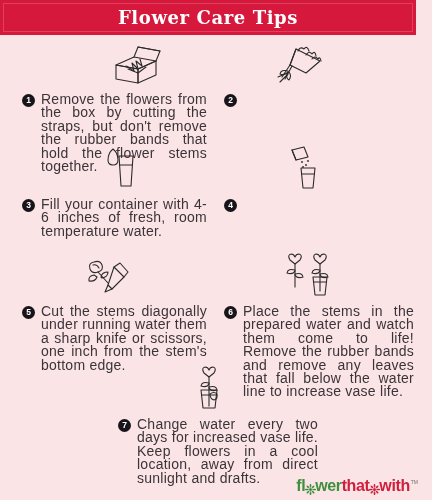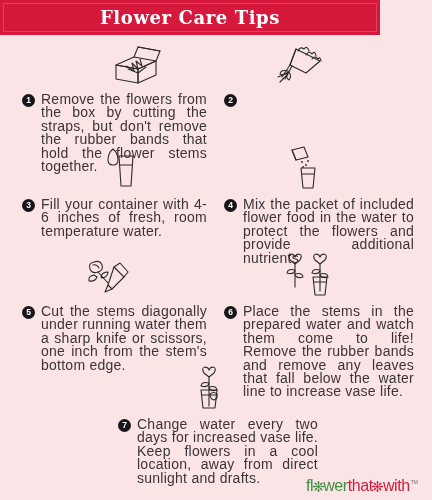--- a/index.html
+++ b/index.html
@@ -12,21 +12,21 @@
     background: #fbe4e6;
     font-family: "Liberation Sans", sans-serif;
     overflow: hidden;
     position: relative;
   }
 
   
   .header-band {
     position: absolute;
     top: 0; left: 0;
-    width: 380px;
+    width: 416px;
     height: 35px;
     background: #d5183c;
     box-sizing: border-box;
     border-top: 2px solid #c0col;
     display: flex;
     align-items: center;
     justify-content: center;
   }
   .header-band::before {
     content: "";
@@ -120,25 +120,25 @@
   .footer {
     position: absolute;
     right: 14px;
     bottom: 6px;
     display: flex;
     align-items: flex-start;
   }
   .logo-text {
     font-family: "Liberation Sans", sans-serif;
     font-size: 16px;
-    font-weight: normal;
+    font-weight: bold;
     letter-spacing: -0.4px;
     line-height: 1;
     display: flex;
-    align-items: flex-start;
+    align-items: center;
   }
   .logo-green { color: #3f8f3f; }
   .logo-red   { color: #cf1f3c; }
   .logo-mark {
     display: inline-block;
     width: 11px;
     height: 11px;
     margin: 0 -0.5px;
     position: relative;
     top: 1px;
@@ -228,21 +228,20 @@
           <circle cx="18" cy="19" r="0.9" fill="#2b2b2b" stroke="none"></circle>
           <circle cx="15" cy="21" r="0.9" fill="#2b2b2b" stroke="none"></circle>
           <circle cx="20" cy="15" r="0.9" fill="#2b2b2b" stroke="none"></circle>
           <path d="M13 22 L27 22 L25 42 L15 42 Z"></path>
           <path d="M13.6 28 L26.4 28"></path>
         </svg>
       </span>
     </div>
     <div class="tip-body">
       <span class="badge">4</span>
-      <span class="tip-text">Mix the packet of included flower food in the water to protect the flowers and provide additional nutrients</span>
     </div>
   </div>
 
   <div class="tip col-left row-3">
     <div class="tip-icon shift">
       <span class="icon-left-3">
         <svg width="56" height="38" viewBox="0 0 56 38" fill="none" stroke="#2b2b2b" stroke-width="1.1" stroke-linejoin="round" stroke-linecap="round">
           <path d="M6 10 Q4 4 10 3 Q16 1 18 6 Q20 11 14 13 Q8 15 6 10 Z"></path>
           <path d="M9 6 Q13 5 15 9"></path>
           <path d="M14 13 L24 24"></path>

